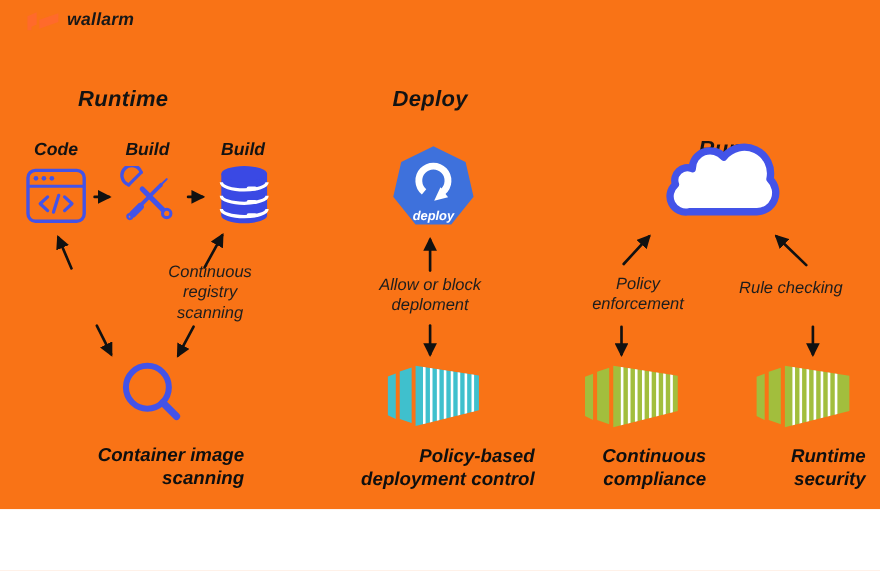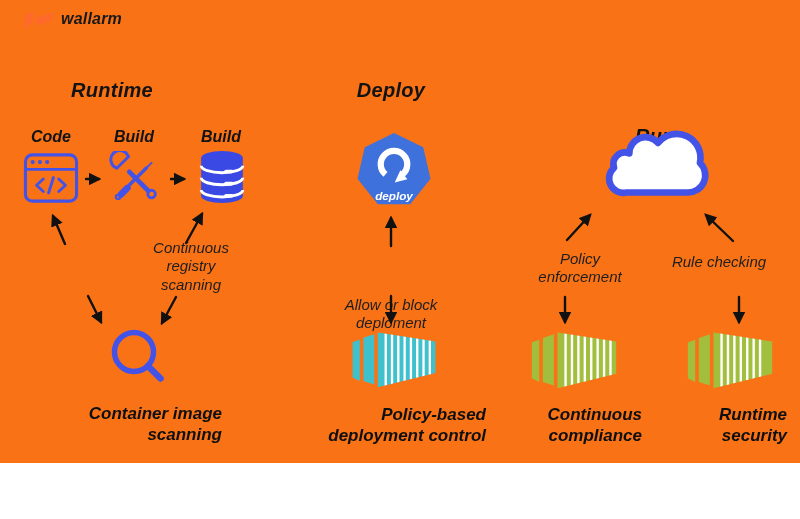--- a/index.html
+++ b/index.html
@@ -93,21 +93,21 @@
 
   <svg class="icon" style="left:355px;top:130px;" width="78" height="81" viewBox="0 0 100 100">
     <polygon points="50,2 87.5,20.1 96.8,60.7 70.8,93.2 29.2,93.2 3.2,60.7 12.5,20.1" fill="#3E71DC"></polygon>
     <path d="M39.1 55 A17 17 0 1 1 60.9 55" fill="none" stroke="#ffffff" stroke-width="8"></path>
     <polygon points="53.2,61.4 64.1,58.8 57.7,51.2" fill="#3E71DC"></polygon>
     <polygon points="51.5,64.5 66.5,61 57.5,50.5 49,53.5" fill="none"></polygon>
     <polygon points="50.9,65.4 67.1,61.3 58.2,49.6" fill="#ffffff"></polygon>
     <text x="50" y="88" text-anchor="middle" font-size="15" font-weight="600" fill="#ffffff" font-family="Liberation Sans, sans-serif">deploy</text>
   </svg>
 
-  <div class="note" style="left:331px;top:251px;width:120px;margin-top:45px;">Allow or block
+  <div class="note" style="left:331px;top:251px;width:120px;">Allow or block
 deploment</div>
 
   <svg class="icon container-icon" style="left:349px;top:326px;--c:#3FC0CD;" width="90" height="65" viewBox="0 0 100 72">
     <defs>
         <clipPath id="clipA">
           <polygon points="32,7 96,17 96,52 32,68"></polygon>
         </clipPath>
       </defs>
     <polygon class="panel" points="4,18 12,15 12,61 4,57"></polygon>
     <polygon class="panel" points="16,13 28,9 28,65 16,61"></polygon>

